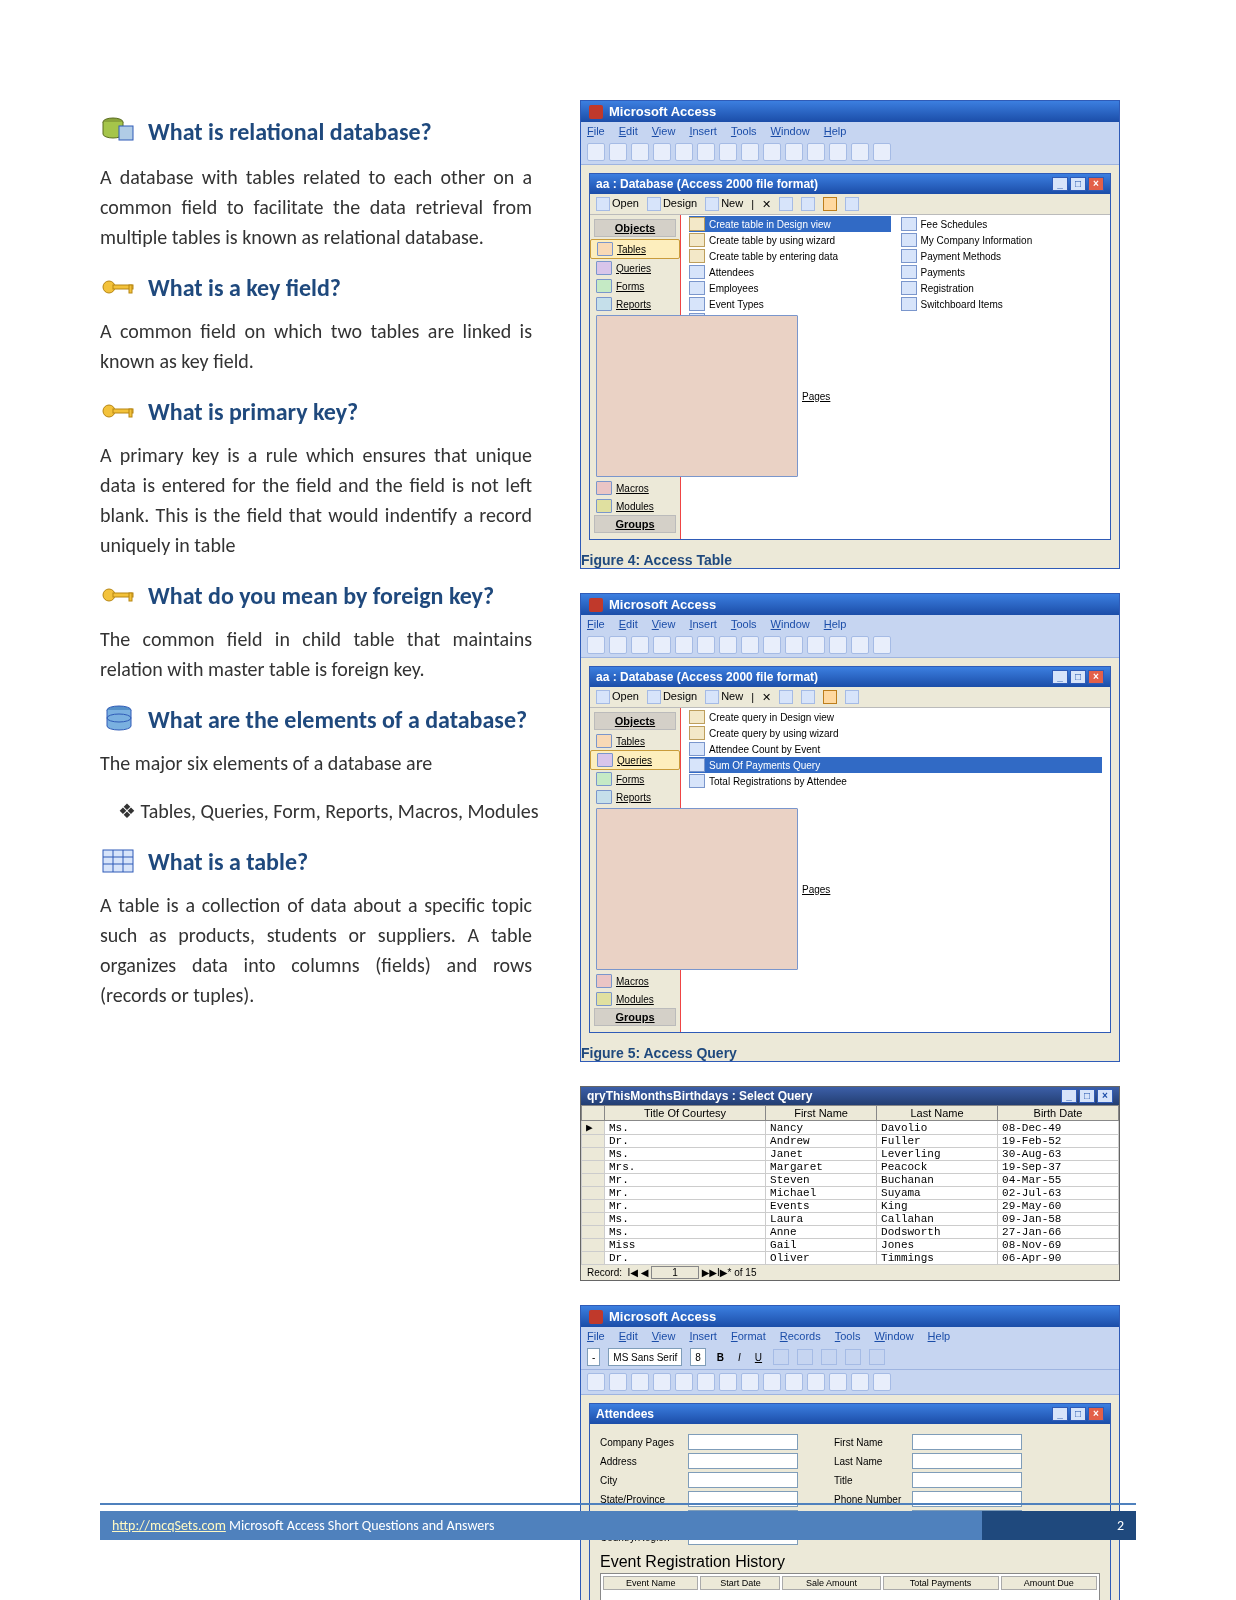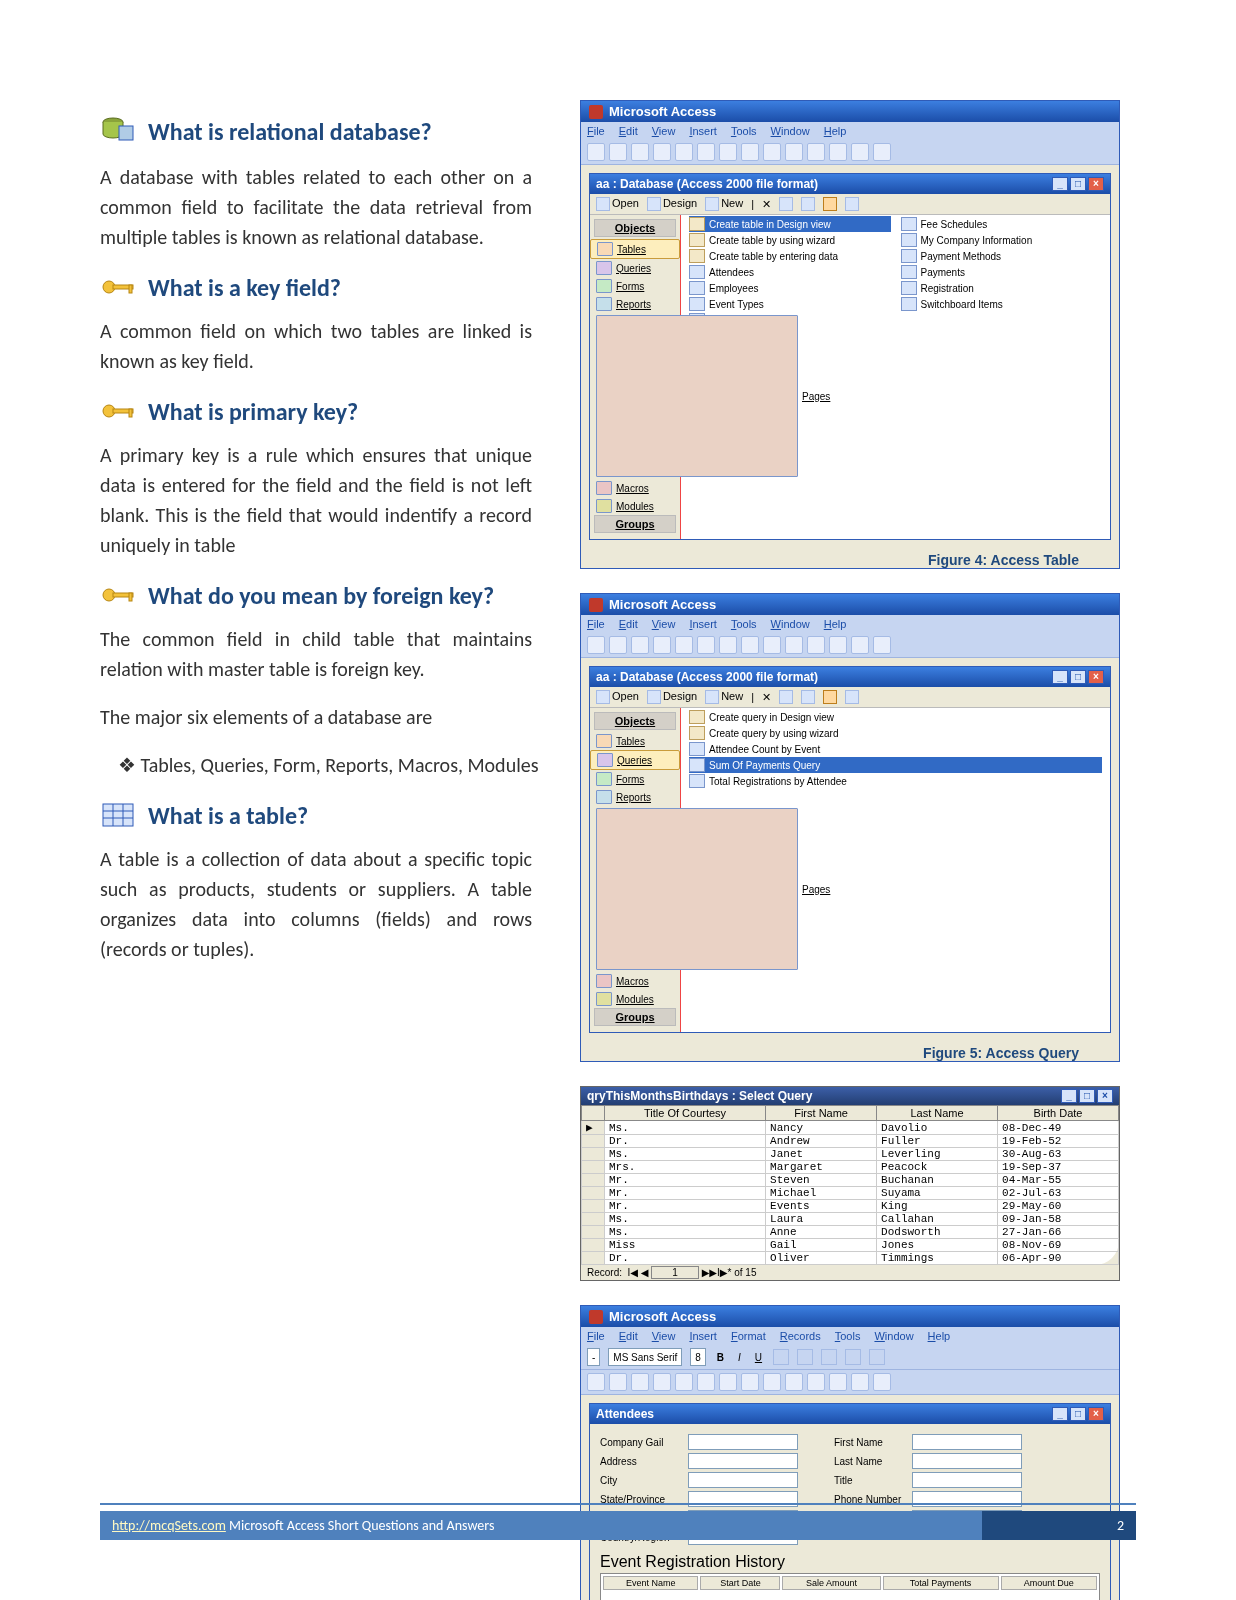--- a/index.html
+++ b/index.html
@@ -187,21 +187,20 @@
   }
   .items-panel.single { columns: 1;}
   .item-row { display:flex; align-items:center; gap:4px; padding:1px 0; break-inside: avoid;}
   .item-row.sel { background:#316ac5; color:white;}
   .item-icon { width:14px; height:12px; background:#f3e8c8; border:1px solid #bd9e5c;}
   .item-icon.table { background:#d7e4fa; border-color:#7a96cc;}
   .caption {
     color: #1f497d;
     font-weight: bold;
     font-size: 14px;
-    text-align: right;
     padding: 4px 40px 0 0;
   }
 
   
   .queryres {
     border: 1px solid #666;
     background: #ece9d8;
     margin-bottom: 24px;
     font-family: Tahoma, Arial, sans-serif;
   }
@@ -213,21 +212,20 @@
     font-size: 12px;
     display:flex;
     justify-content: space-between;
   }
   .qtable {
     width: 100%;
     border-collapse: collapse;
     background: white;
     font-size: 11px;
     font-family: "Courier New", monospace;
-    border-radius: 24px;
   }
   .qtable th {
     background: #ece9d8;
     border: 1px solid #888;
     padding: 1px 4px;
     font-weight: normal;
     font-family: Tahoma, Arial, sans-serif;
   }
   .qtable td {
     border: 1px solid #ccc;
@@ -335,20 +333,30 @@
           <svg width="36" height="20" viewBox="0 0 36 20">
               <circle cx="8" cy="10" r="6" fill="#f3c23b" stroke="#b78612"></circle>
               <rect x="12" y="8" width="20" height="4" fill="#f3c23b" stroke="#b78612"></rect>
               <rect x="28" y="8" width="3" height="8" fill="#f3c23b" stroke="#b78612"></rect>
             </svg>
         </span>
         <span>What do you mean by foreign key?</span>
       </div>
       <p class="body-text">The common field in child table that maintains relation with master table is foreign key.</p>
 
+      <div class="qa-heading">
+        <span class="icon">
+          <svg width="36" height="30" viewBox="0 0 36 30">
+              <ellipse cx="18" cy="6" rx="12" ry="4" fill="#5590c8" stroke="#2f5bb7"></ellipse>
+              <path d="M6 6 v16 a12 4 0 0 0 24 0 V6" fill="#7ab0e0" stroke="#2f5bb7"></path>
+              <ellipse cx="18" cy="14" rx="12" ry="4" fill="none" stroke="#2f5bb7"></ellipse>
+            </svg>
+        </span>
+        <span>What are the elements of a database?</span>
+      </div>
       <p class="body-text">The major six elements of a database are</p>
       <ul class="bullet">
         <li>Tables, Queries, Form, Reports, Macros, Modules</li>
       </ul>
 
       <div class="qa-heading">
         <span class="icon">
           <svg width="36" height="30" viewBox="0 0 36 30">
               <rect x="2" y="4" width="30" height="22" fill="#d7e4fa" stroke="#2f5bb7"></rect>
               <line x1="2" y1="11" x2="32" y2="11" stroke="#2f5bb7"></line>
@@ -796,21 +804,21 @@
           <div class="subtitle">
             <span>Attendees</span>
             <span class="winbtns">
                 <span>_</span>
                 <span>□</span>
                 <span class="close">×</span>
               </span>
           </div>
           <div class="form-body">
             <div class="form-grid" id="formgrid">
-                <label>Company Gail</label>
+                <label>Company Pages</label>
                 <input style="">
                 <span class="spacer"></span>
                 <label>First Name</label>
                 <input style="">
                 <label>Address</label>
                 <input style="">
                 <span class="spacer"></span>
                 <label>Last Name</label>
                 <input style="">
                 <label>City</label>

